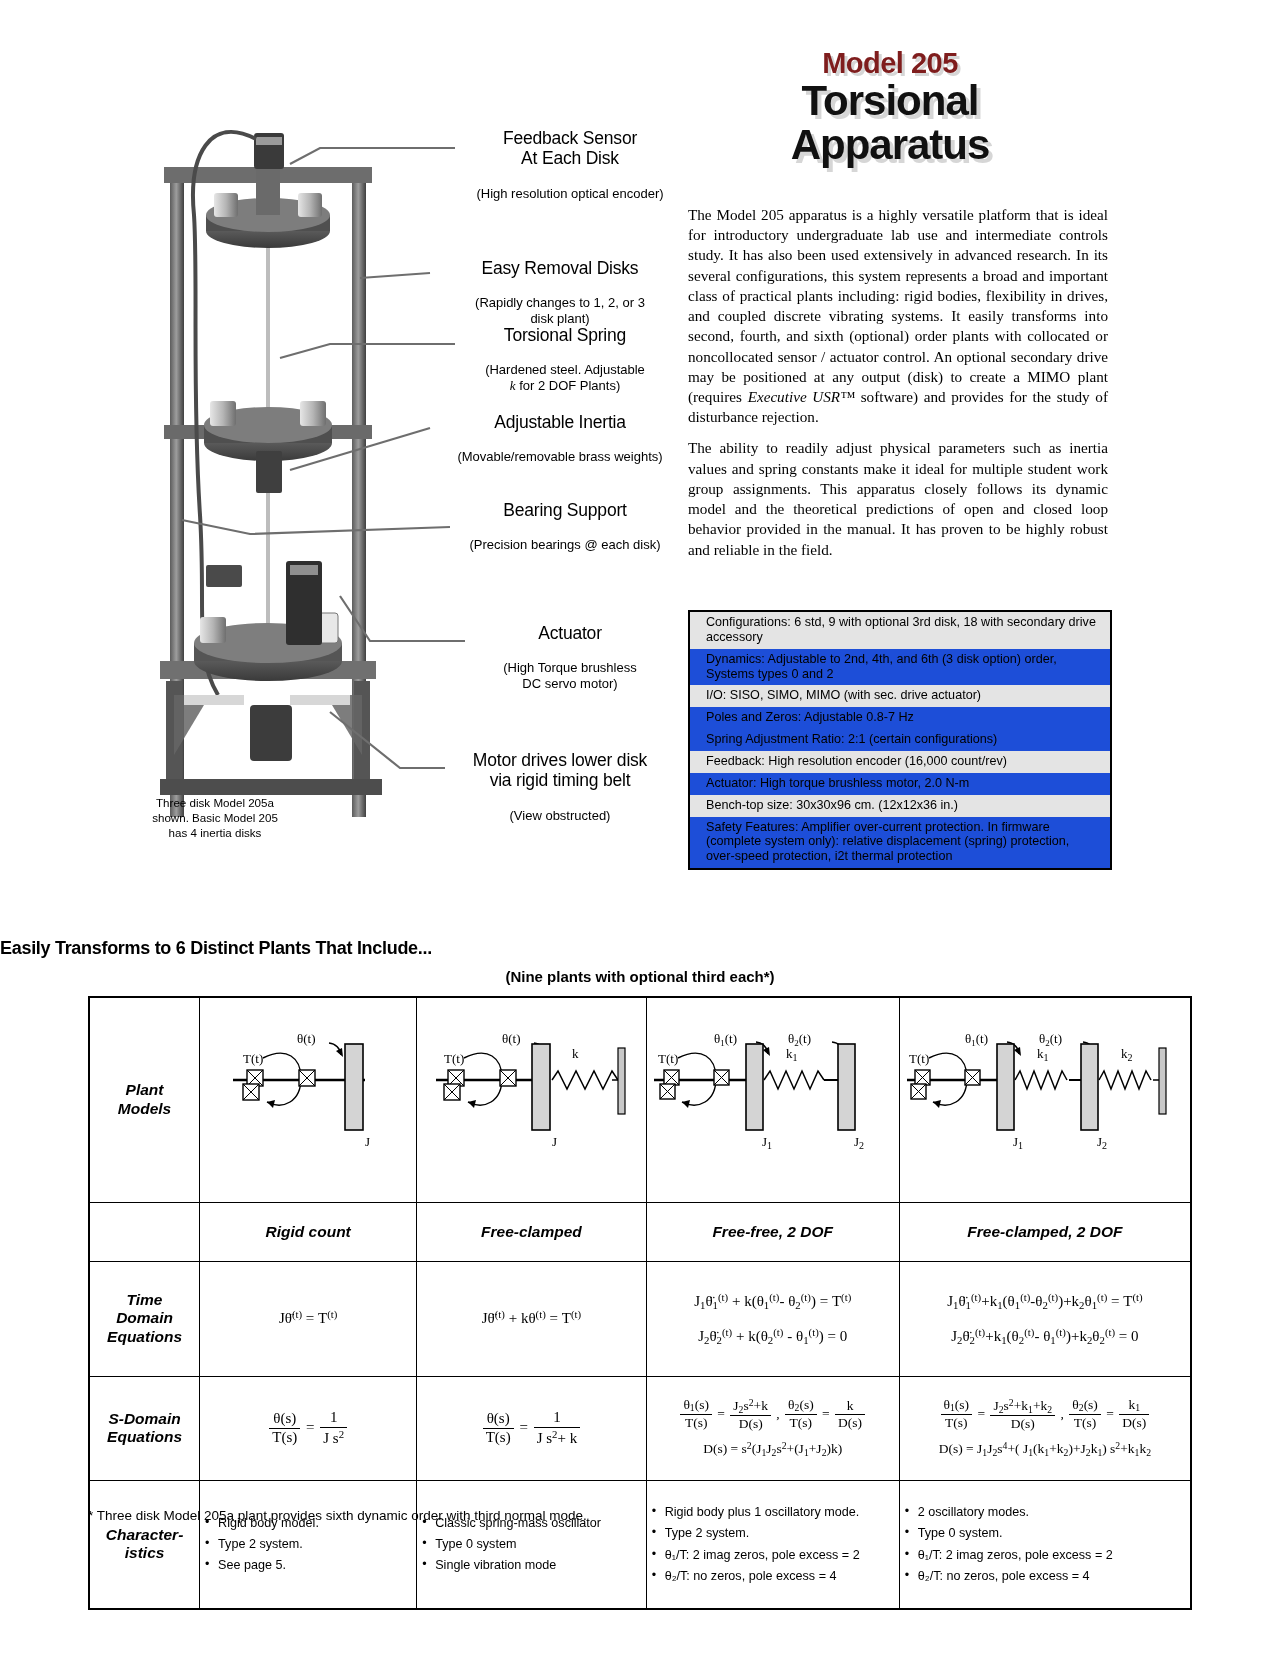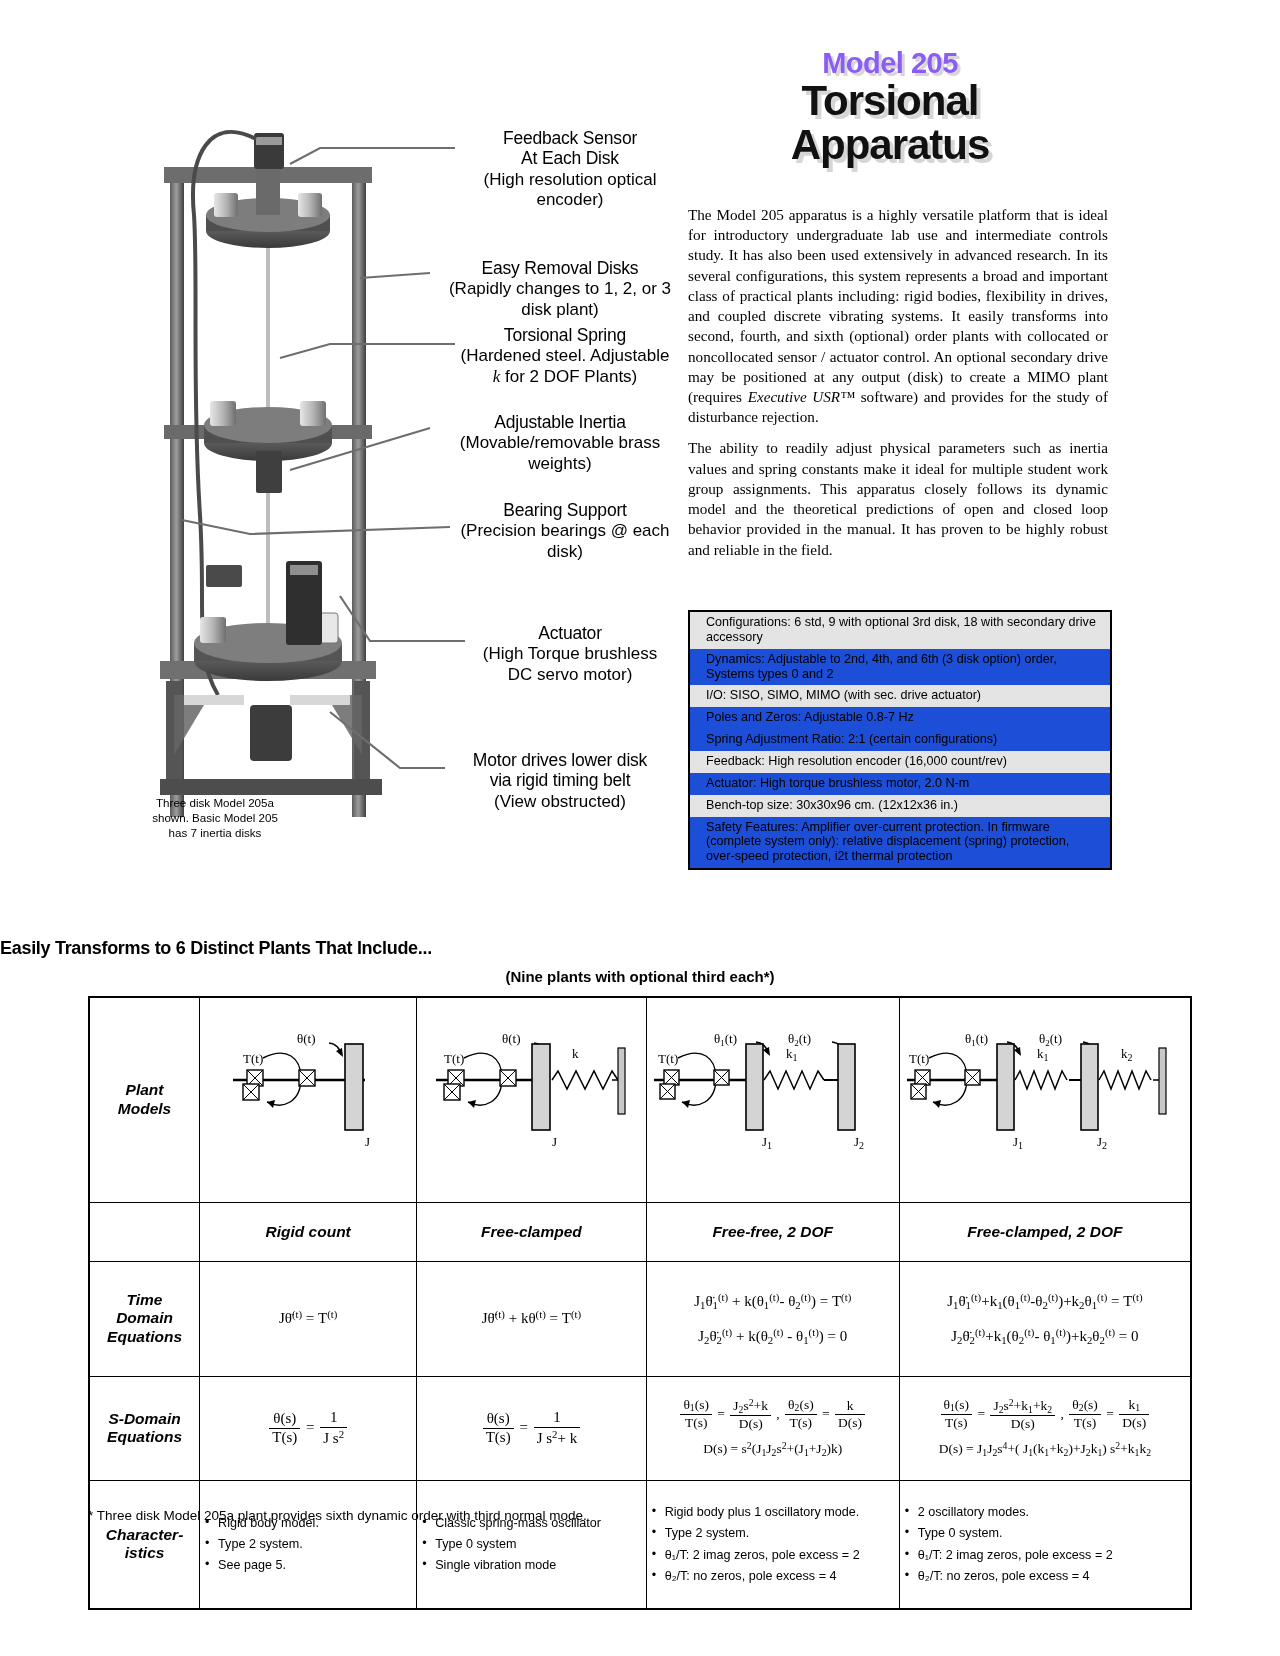--- a/index.html
+++ b/index.html
@@ -2,21 +2,21 @@
 <html><head>
 <meta charset="utf-8">
 <style>
   html,body{margin:0;padding:0;background:#fff;}
   body{width:1280px;height:1656px;font-family:"Liberation Sans",sans-serif;color:#000;position:relative;overflow:hidden;}
   .page{position:relative;width:1280px;height:1656px;}
 
   
   .title-block{position:absolute;left:660px;top:48px;width:460px;text-align:center;}
   .t-model{font-family:"Liberation Sans",sans-serif;font-weight:bold;font-size:29px;letter-spacing:-0.5px;
-           color:#8b5cf6;text-shadow:3px 3px 0 #d6d6d6;line-height:1.08;}
+           color:#7f1d1d;text-shadow:3px 3px 0 #d6d6d6;line-height:1.08;}
   .t-big{font-family:"Liberation Sans",sans-serif;font-weight:bold;font-size:42px;letter-spacing:-1px;
          color:#111;text-shadow:4px 4px 0 #d6d6d6;line-height:1.05;}
 
   
   .copy{position:absolute;left:688px;top:205px;width:420px;font-family:"Liberation Serif",serif;
         font-size:15.2px;line-height:1.33;text-align:justify;}
   .copy p{margin:0 0 11px 0;}
   .copy .ital{font-style:italic;}
 
   
@@ -26,21 +26,21 @@
 
   
   .photo-wrap{position:absolute;left:140px;top:95px;width:270px;height:730px;}
   svg.rig{position:absolute;left:0;top:0;}
   .photo-caption{position:absolute;left:100px;top:795px;width:230px;text-align:center;
        font-size:11.6px;line-height:1.3;}
 
   
   .callout{position:absolute;text-align:center;}
   .callout .cmain{font-size:17.5px;line-height:1.17;letter-spacing:-0.2px;}
-  .callout .csub{font-size:17px;line-height:1.2;margin-top:1px;}
+  .callout .csub{font-size:13px;line-height:1.2;margin-top:17px;}
   .callout .csub i{font-family:"Liberation Serif",serif;font-style:italic;}
 
   
   .sect-h{position:absolute;left:0;top:938px;width:1280px;text-align:left;
           font-size:18px;font-weight:bold;letter-spacing:-0.3px;}
   .sect-s{position:absolute;left:0;top:968px;width:1280px;text-align:center;
           font-size:15px;font-weight:bold;}
 
   
   table.plants{position:absolute;left:88px;top:996px;width:1104px;border-collapse:collapse;
@@ -159,21 +159,21 @@
       <rect x="66" y="470" width="36" height="22" rx="2" fill="#4a4a4a"></rect>
 
       <rect x="44" y="600" width="60" height="10" fill="#d7d7d7"></rect>
       <rect x="150" y="600" width="60" height="10" fill="#d7d7d7"></rect>
     </svg>
   </div>
 
   <div class="photo-caption">
     <span>Three disk Model 205a</span><br>
     <span>shown.  Basic Model 205</span><br>
-    <span>has 7 inertia disks</span>
+    <span>has 4 inertia disks</span>
   </div>
 
   <svg style="position:absolute;left:0;top:0;width:700px;height:830px;pointer-events:none">
     <polyline points="290,164 320,148 455,148" stroke="#6e6e6e" stroke-width="2.2" fill="none"></polyline>
     <polyline points="360,278 430,273" stroke="#6e6e6e" stroke-width="2.2" fill="none"></polyline>
     <polyline points="280,358 330,344 455,344" stroke="#6e6e6e" stroke-width="2.2" fill="none"></polyline>
     <polyline points="290,470 430,428" stroke="#6e6e6e" stroke-width="2.2" fill="none"></polyline>
     <polyline points="182,520 250,534 450,527" stroke="#6e6e6e" stroke-width="2.2" fill="none"></polyline>
     <polyline points="340,596 370,641 465,641" stroke="#6e6e6e" stroke-width="2.2" fill="none"></polyline>
     <polyline points="330,712 400,768 445,768" stroke="#6e6e6e" stroke-width="2.2" fill="none"></polyline>

